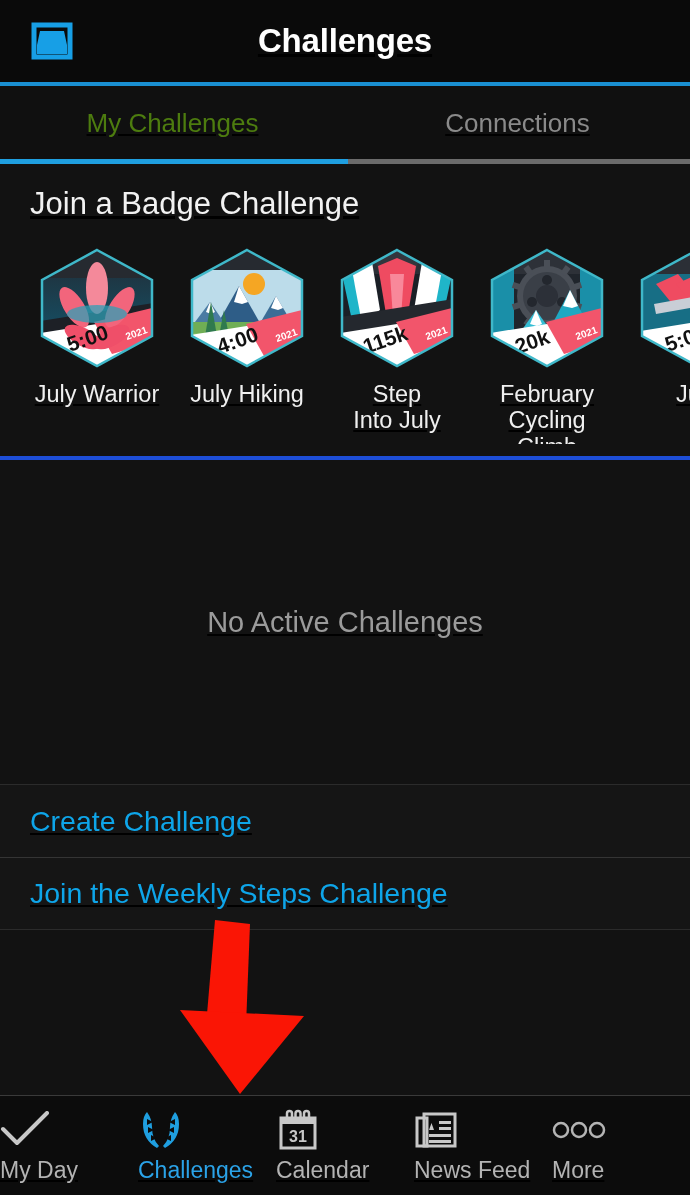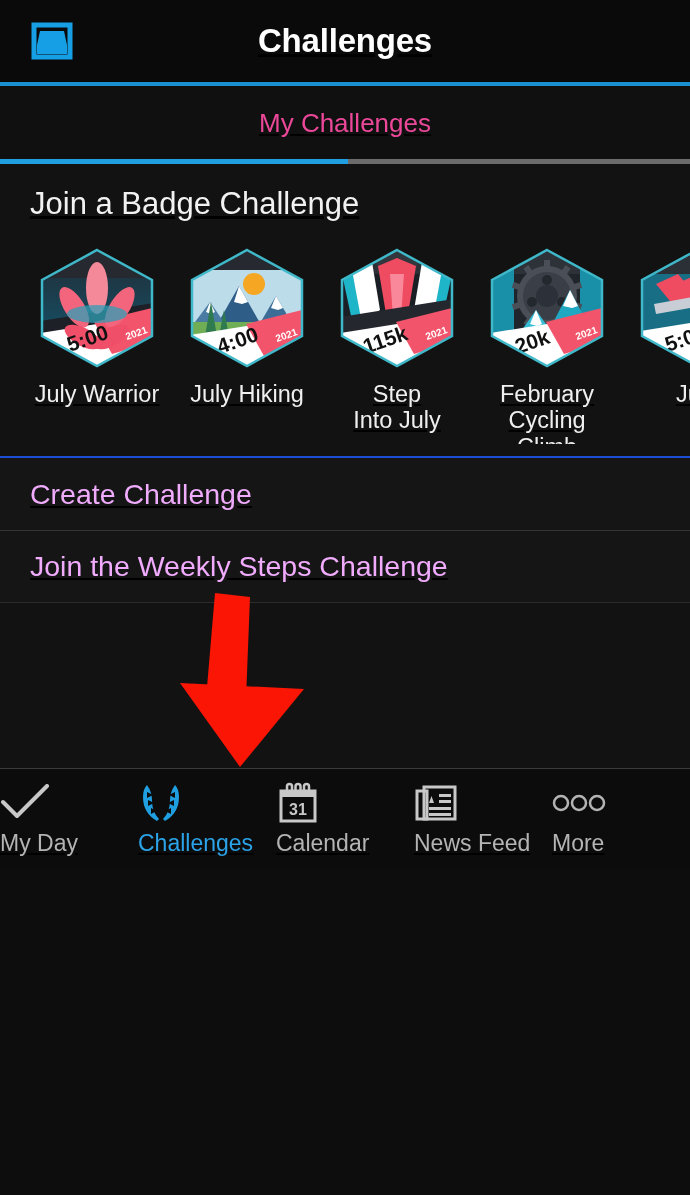--- a/index.html
+++ b/index.html
@@ -48,36 +48,36 @@
     display:flex;
     flex:0 0 auto;
   }
   .tab {
     flex:1 1 50%;
     display:flex; align-items:center; justify-content:center;
     font-size:26px;
     color:#8a8a8a;
     padding-bottom:4px;
   }
-  .tab.active { color:#ec4899; }
+  .tab.active { color:#4d7c0f; }
   .tab-underline {
     position:absolute; left:0; right:0; bottom:0;
     height:5px; background:#6b6b6b;
   }
   .tab-underline-active {
     position:absolute; left:0; bottom:0;
     width:50.4%; height:5px; background:#1f9fe0;
   }
 
   
   .badge-section {
     background:#121212;
     flex:0 0 auto;
     padding-top:22px;
-    border-bottom:2px solid #1d4ed8;
+    border-bottom:4px solid #1d4ed8;
     padding-bottom:12px;
   }
   .section-title {
     color:#f2f2f2;
     font-size:31px;
     padding:0 30px;
     margin-bottom:22px;
     font-weight:normal;
   }
   .badge-strip {
@@ -122,21 +122,21 @@
     flex:0 0 auto;
     background:#151515;
   }
   .action-row {
     height:72px;
     display:flex; align-items:center;
     padding-left:30px;
   }
   .action-row + .action-row { border-top:1px solid #343434; }
   .action-link {
-    color:#f0abfc;
+    color:#0ea5e9;
     font-size:28.5px;
   }
 
   
   .arrow-zone {
     flex:0 0 auto;
     height:166px;
     background:#121212;
     position:relative;
     border-top:1px solid #2b2b2b;
@@ -177,20 +177,21 @@
         <path d="M11 11 L35 11 L38 25 L27 25 L25 30 L21 30 L19 25 L8 25 Z" fill="#179fe6"></path>
         <rect x="8" y="25" width="30" height="9" fill="#179fe6"></rect>
       </svg>
     </div>
     <div class="header-title">Challenges</div>
   </div>
   <div class="header-rule"></div>
 
   <div class="tabbar">
     <div class="tab active">My Challenges</div>
+    <div class="tab">Connections</div>
     <div class="tab-underline"></div>
     <div class="tab-underline-active"></div>
   </div>
 
   <div class="badge-section">
     <div class="section-title">Join a Badge Challenge</div>
 
     <div class="badge-strip">
 
       <div class="badge-card">
@@ -364,20 +365,23 @@
             </g>
             <polygon points="63,6 118,36 118,92 63,122 8,92 8,36" fill="none" stroke="#3fb8c9" stroke-width="2.5"></polygon>
           </svg>
         </div>
         <div class="badge-label">July</div>
       </div>
 
     </div>
   </div>
 
+  <div class="empty-zone">
+    <div class="empty-text">No Active Challenges</div>
+  </div>
 
   <div class="actions">
     <div class="action-row">
       <span class="action-link">Create Challenge</span>
     </div>
     <div class="action-row">
       <span class="action-link">Join the Weekly Steps Challenge</span>
     </div>
   </div>
 

